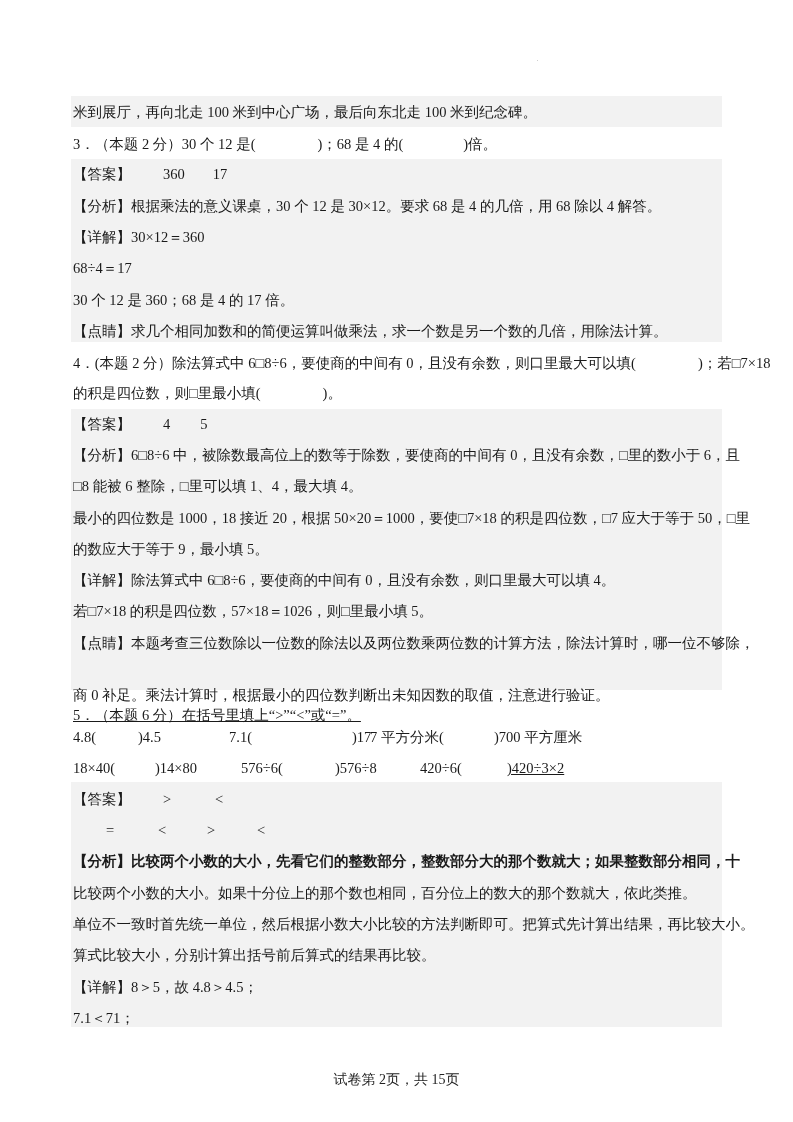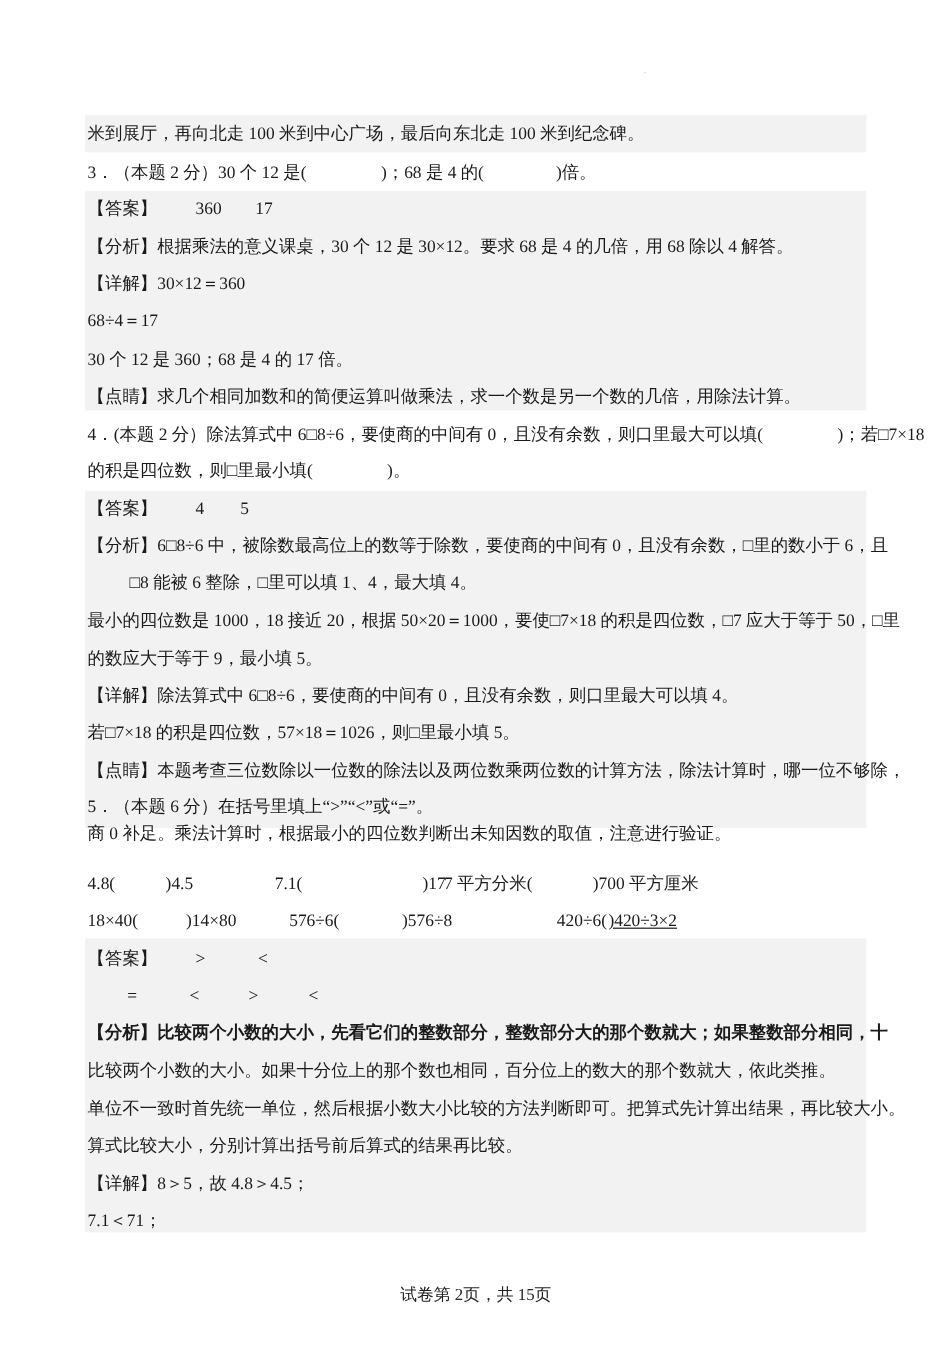--- a/index.html
+++ b/index.html
@@ -44,44 +44,44 @@
 </div>
 <div class="line" style="top:382px;">
   <span>的积是四位数，则□里最小填(</span><span class="gap" style="width:62px;"></span><span>)。</span>
 </div>
 
 <div class="box" style="top:409px;height:281px;"></div>
 <div class="line" style="top:413px;">
   <span>【答案】</span><span class="gap" style="width:32px;"></span><span>4</span><span class="gap" style="width:30px;"></span><span>5</span>
 </div>
 <div class="line" style="top:444px;">【分析】6□8÷6 中，被除数最高位上的数等于除数，要使商的中间有 0，且没有余数，□里的数小于 6，且</div>
-<div class="line" style="top:475px;margin-left:35px;">□8 能被 6 整除，□里可以填 1、4，最大填 4。</div>
+<div class="line" style="top:475px;">□8 能被 6 整除，□里可以填 1、4，最大填 4。</div>
 <div class="line" style="top:507px;">最小的四位数是 1000，18 接近 20，根据 50×20＝1000，要使□7×18 的积是四位数，□7 应大于等于 50，□里</div>
 <div class="line" style="top:538px;">的数应大于等于 9，最小填 5。</div>
 <div class="line" style="top:569px;">【详解】除法算式中 6□8÷6，要使商的中间有 0，且没有余数，则口里最大可以填 4。</div>
 <div class="line" style="top:600px;">若□7×18 的积是四位数，57×18＝1026，则□里最小填 5。</div>
 <div class="line" style="top:632px;">【点睛】本题考查三位数除以一位数的除法以及两位数乘两位数的计算方法，除法计算时，哪一位不够除，</div>
 <div class="line" style="top:663px;margin-top:21px;">商 0 补足。乘法计算时，根据最小的四位数判断出未知因数的取值，注意进行验证。</div>
 
-<div class="line" style="top:662px;">5．（本题 6 分）在括号里填上“&gt;”“&lt;”或“=”。</div>
+<div class="line" style="top:704px;text-decoration:underline;">5．（本题 6 分）在括号里填上“&gt;”“&lt;”或“=”。</div>
 
 <div class="line" style="top:726px;">
   <span style="position:absolute;left:0;">4.8(</span>
   <span style="position:absolute;left:65px;">)4.5</span>
   <span style="position:absolute;left:156px;">7.1(</span>
   <span style="position:absolute;left:238px;margin-left:41px;">)17</span>
   <span style="position:absolute;left:297px;">7 平方分米(</span>
   <span style="position:absolute;left:421px;">)700 平方厘米</span>
 </div>
 <div class="line" style="top:757px;">
   <span style="position:absolute;left:0;">18×40(</span>
   <span style="position:absolute;left:82px;">)14×80</span>
   <span style="position:absolute;left:168px;">576÷6(</span>
   <span style="position:absolute;left:262px;">)576÷8</span>
-  <span style="position:absolute;left:347px;margin-left:44px;">420÷6(</span>
+  <span style="position:absolute;left:347px;">420÷6(</span>
   <span style="position:absolute;left:434px;text-decoration:underline;">)420÷3×2</span>
 </div>
 
 <div class="box" style="top:782px;height:245px;"></div>
 <div class="line" style="top:788px;">
   <span>【答案】</span>
   <span style="position:absolute;left:90px;">&gt;</span>
   <span style="position:absolute;left:142px;">&lt;</span>
 </div>
 <div class="line" style="top:819px;">

